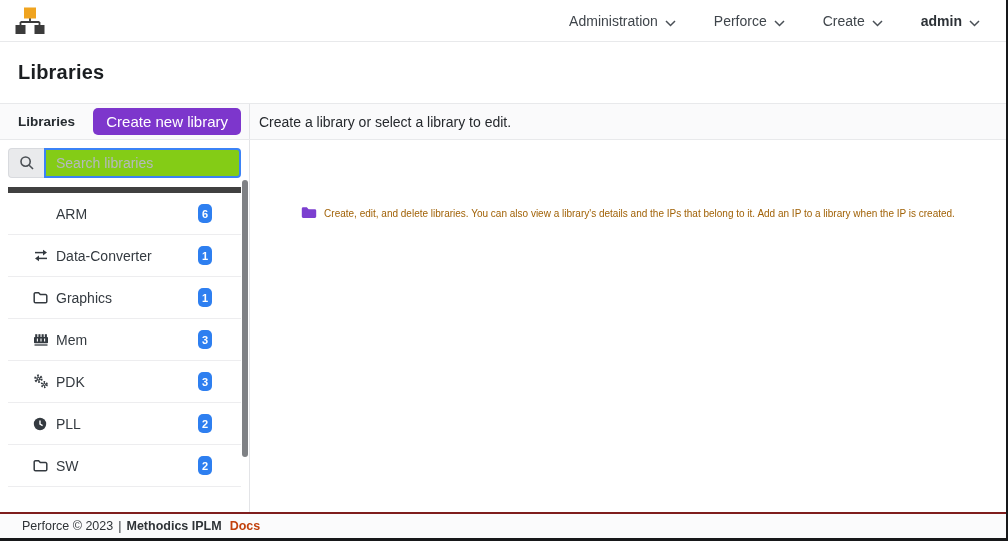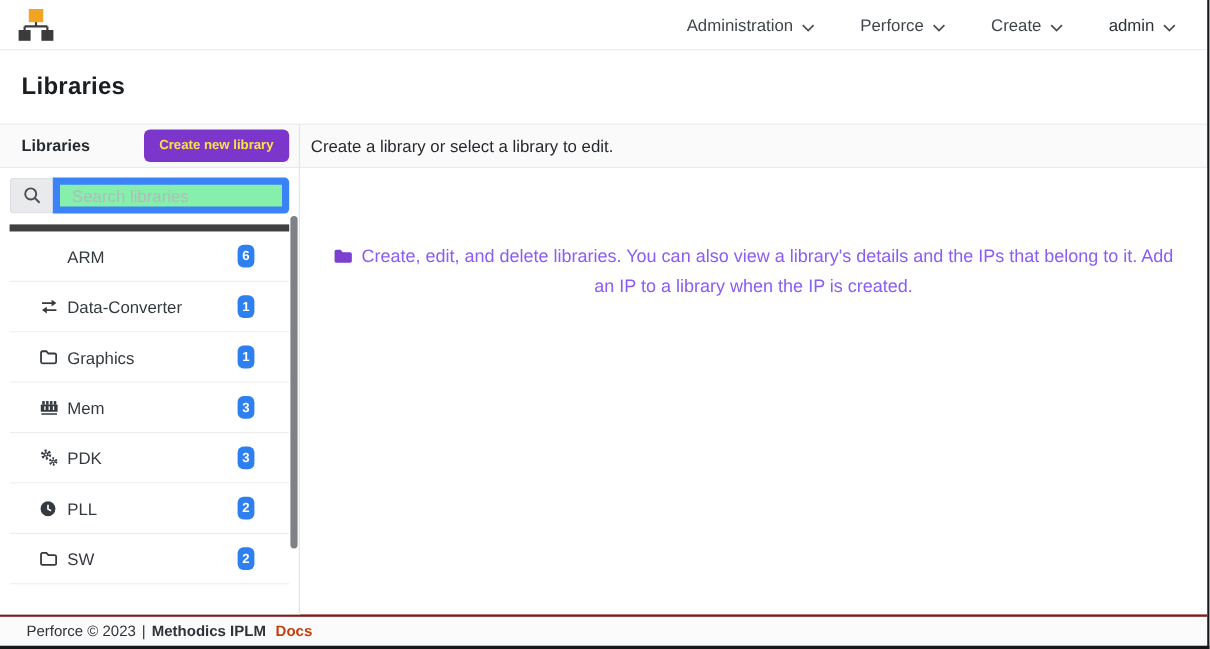--- a/index.html
+++ b/index.html
@@ -16,21 +16,21 @@
   .topbar{
     height:42px; flex:0 0 42px; display:flex; align-items:center;
     padding:0 26px 0 14px; border-bottom:1px solid #e8e9eb; background:#fff;
   }
   .logo{ width:32px; height:30px; cursor:pointer; }
   .topnav{ margin-left:auto; display:flex; align-items:center; gap:38px; }
   .navitem{
     display:flex; align-items:center; gap:7px; font-size:14px; color:#3f454b;
     cursor:pointer; white-space:nowrap;
   }
-  .navitem.user{ font-weight:400; color:#2c3136; }
+  .navitem.user{ font-weight:700; color:#2c3136; }
   .chev{ display:inline-block; margin-top:2px; color:#4a5056; }
 
   
   .titlebar{
     height:62px; flex:0 0 62px; display:flex; align-items:center;
     padding:0 18px; border-bottom:1px solid #e8e9eb; background:#fff;
   }
   .page-title{ font-size:20px; font-weight:700; color:#1b1e21; letter-spacing:.2px; }
 
   
@@ -38,42 +38,42 @@
     height:36px; flex:0 0 36px; display:flex; align-items:stretch;
     background:#fafafb; border-bottom:1px solid #e8e9eb;
   }
   .toolbar-left{
     width:250px; flex:0 0 250px; display:flex; align-items:center;
     padding:0 8px 0 18px; border-right:1px solid #e3e4e7; position:relative;
   }
   .toolbar-label{ font-size:13.5px; font-weight:700; color:#262b30; }
   .create-btn{
     margin-left:auto; height:27px; padding:0 13px; border:none; border-radius:5px;
-    background:#7d36cc; color:#fde047; font-size:11px; font-family:inherit;
-    cursor:pointer; line-height:27px;font-weight:bold;
+    background:#7d36cc; color:#ffffff; font-size:15px; font-family:inherit;
+    cursor:pointer; line-height:27px;
   }
   .toolbar-right{ display:flex; align-items:center; padding-left:9px; }
   .helper-text{ font-size:14px; color:#26292d; }
 
   
   .content{ flex:1 1 auto; display:flex; min-height:0; background:#fff; }
   .sidebar{
     width:250px; flex:0 0 250px; border-right:1px solid #e3e4e7;
     padding:8px; position:relative; background:#fff;
   }
   .search-group{ display:flex; height:30px; }
   .search-addon{
     width:36px; background:#e9eaec; border:1px solid #d8dade; border-right:none;
     border-radius:4px 0 0 4px; display:flex; align-items:center; justify-content:center;
     color:#4a4f54;
   }
   .search-input{
-    flex:1; border:6px solid #3b82f6; border-radius:0 4px 4px 0;
+    flex:1; border:2px solid #3b82f6; border-radius:0 4px 4px 0;
     font-size:14px; font-family:inherit; padding:0 10px; color:#343a40; outline:none;
-    background:#86efac; min-width:0;
+    background:#84cc16; min-width:0;
   }
   .search-input::placeholder{ color:#b4b9be; }
 
   .liblist{ margin-top:9px; height:310px; overflow:hidden; border-top:6px solid #404040; }
   .row{
     height:42px; display:flex; align-items:center;
     padding:0 29px 0 25px; border-bottom:1px solid #ededef;
     background:#fff; cursor:pointer;
   }
   .row-icon{ width:16px; height:14px; flex:0 0 16px; margin-right:7px; color:#343a40; display:flex; align-items:center; }
@@ -87,21 +87,21 @@
 
   .scroll-thumb{
     position:absolute; right:1px; top:40px; width:6px; height:277px;
     background:#7f8185; border-radius:3px; cursor:pointer;
   }
 
   
   .main{ flex:1 1 auto; background:#fff; }
   .empty-state{
     max-width:712px; margin:62px auto 0; text-align:center;
-    font-size:15px; line-height:23px; color:#8b5cf6;
+    font-size:10px; line-height:23px; color:#a16207;
   }
   .folder-icon-purple{ display:inline-block; vertical-align:-2px; margin-right:7px; }
 
   
   .footer{
     flex:0 0 26px; height:26px; border-top:2px solid #7f1d1d; background:#fbfbfc;
     display:flex; align-items:center; padding:0 22px; gap:5px;
     font-size:12.5px; color:#2f3337;
   }
   .footer .bold{ font-weight:700; }

